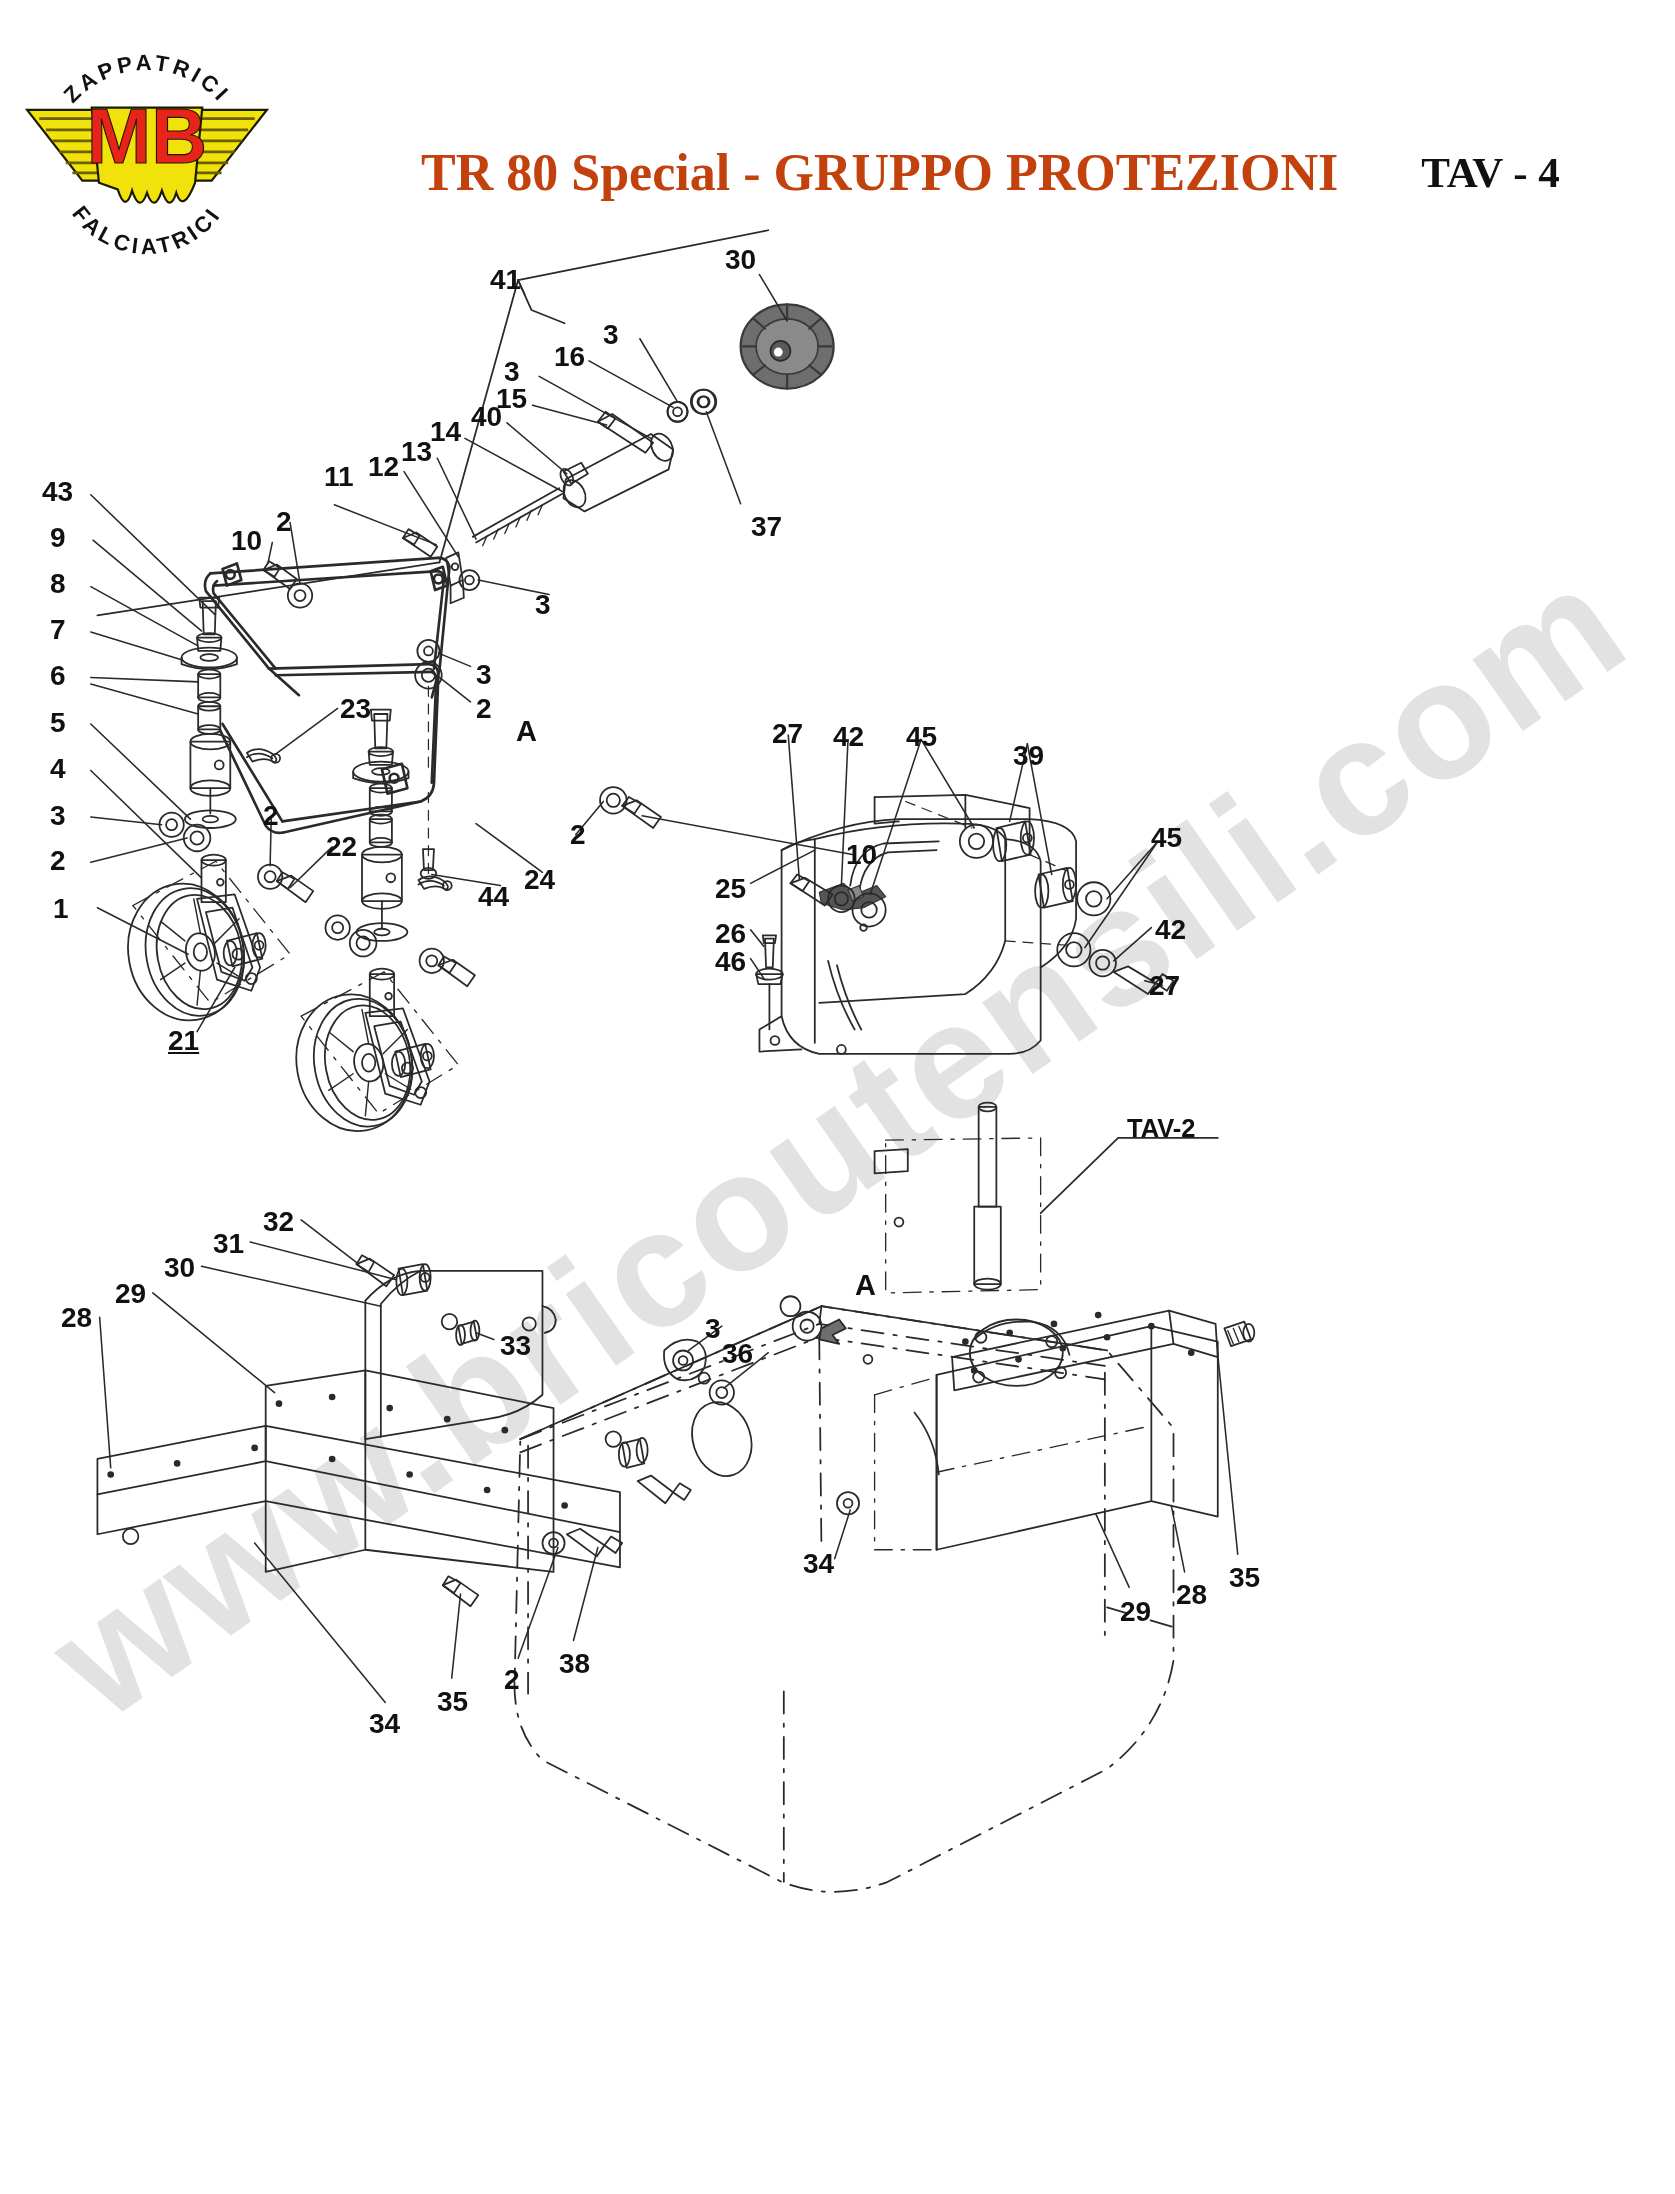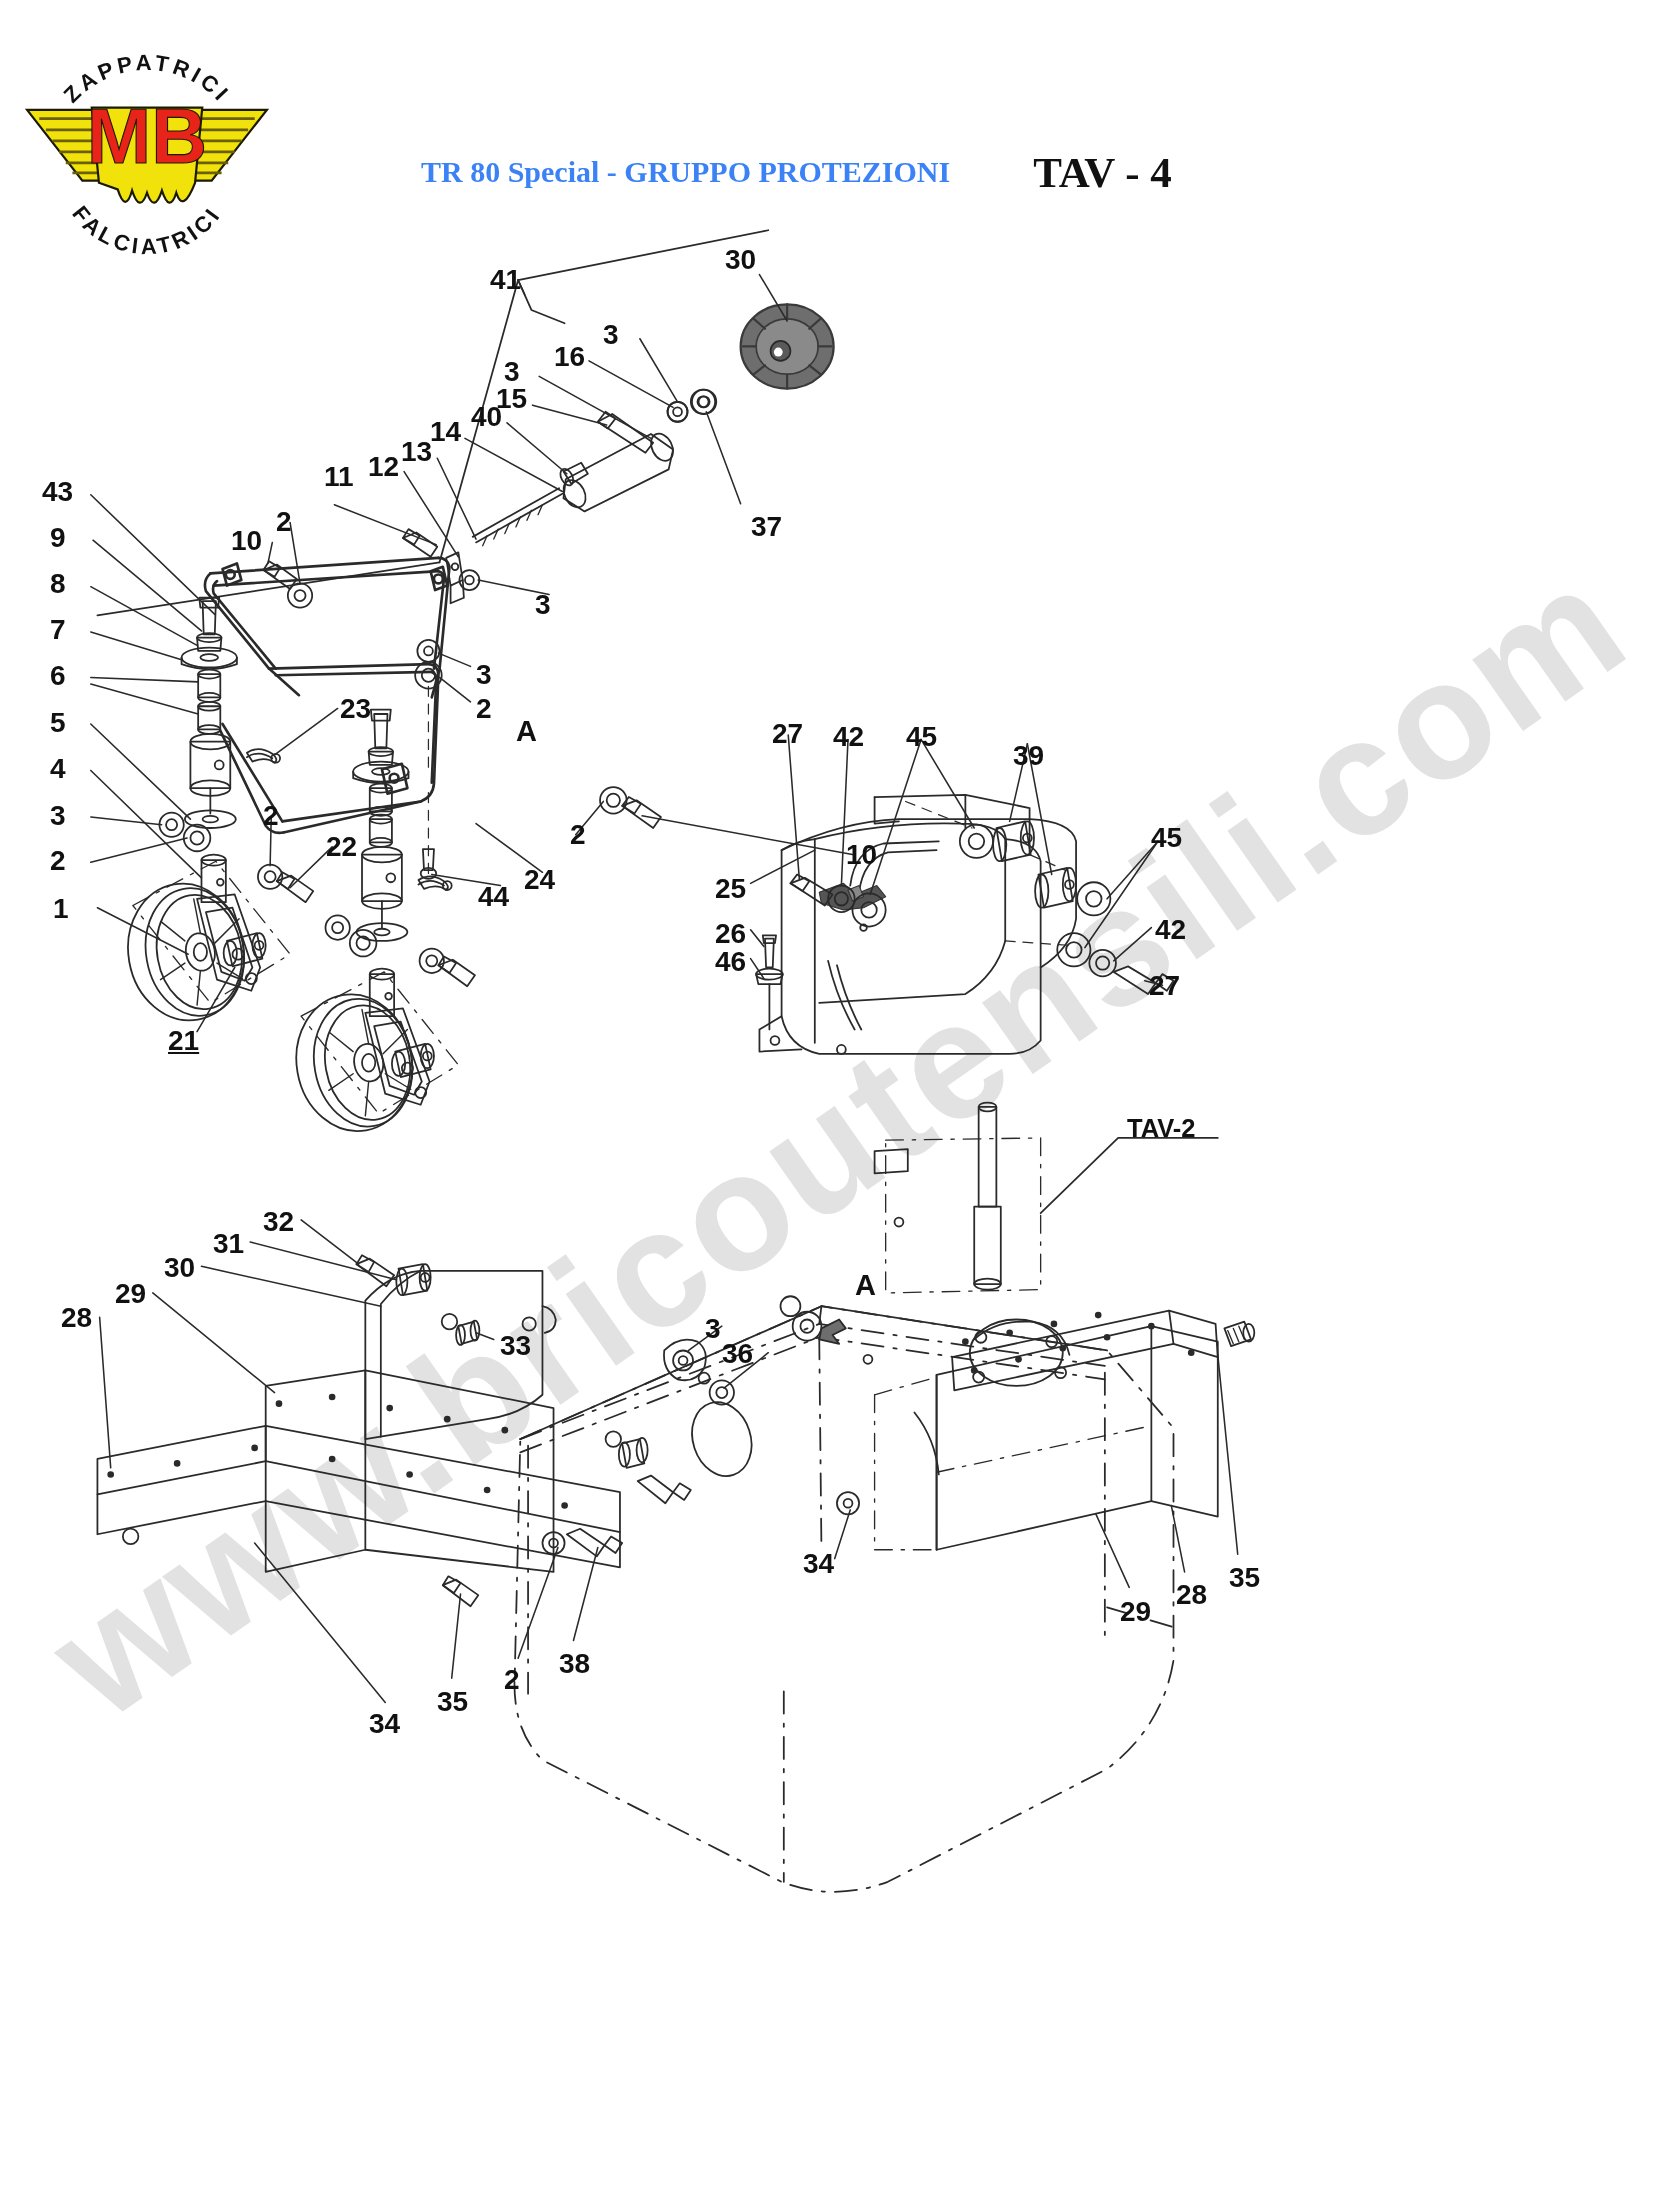--- a/index.html
+++ b/index.html
@@ -20,21 +20,21 @@
 
   #logo-wrap { position:absolute; left:16.6px; top:5.5px; width:260px; height:221px; }
   #logo-svg { width:260px; height:221px; display:block; }
 
   #title-block {
     position:absolute; left:421px; top:97px; width:1162px; height:66px;
     display:flex; align-items:center;
   }
   #doc-title {
     font-family:"Liberation Serif", serif;
-    font-weight:bold; font-size:30px; color:#3b82f6;
+    font-weight:bold; font-size:52px; color:#c2410c;
     letter-spacing:0px; white-space:nowrap;
   }
   #tav-title {
     font-family:"Liberation Serif", serif;
     font-weight:bold; font-size:43px; color:#111;
     margin-left:83px; white-space:nowrap;
   }
 
   
   #watermark {

